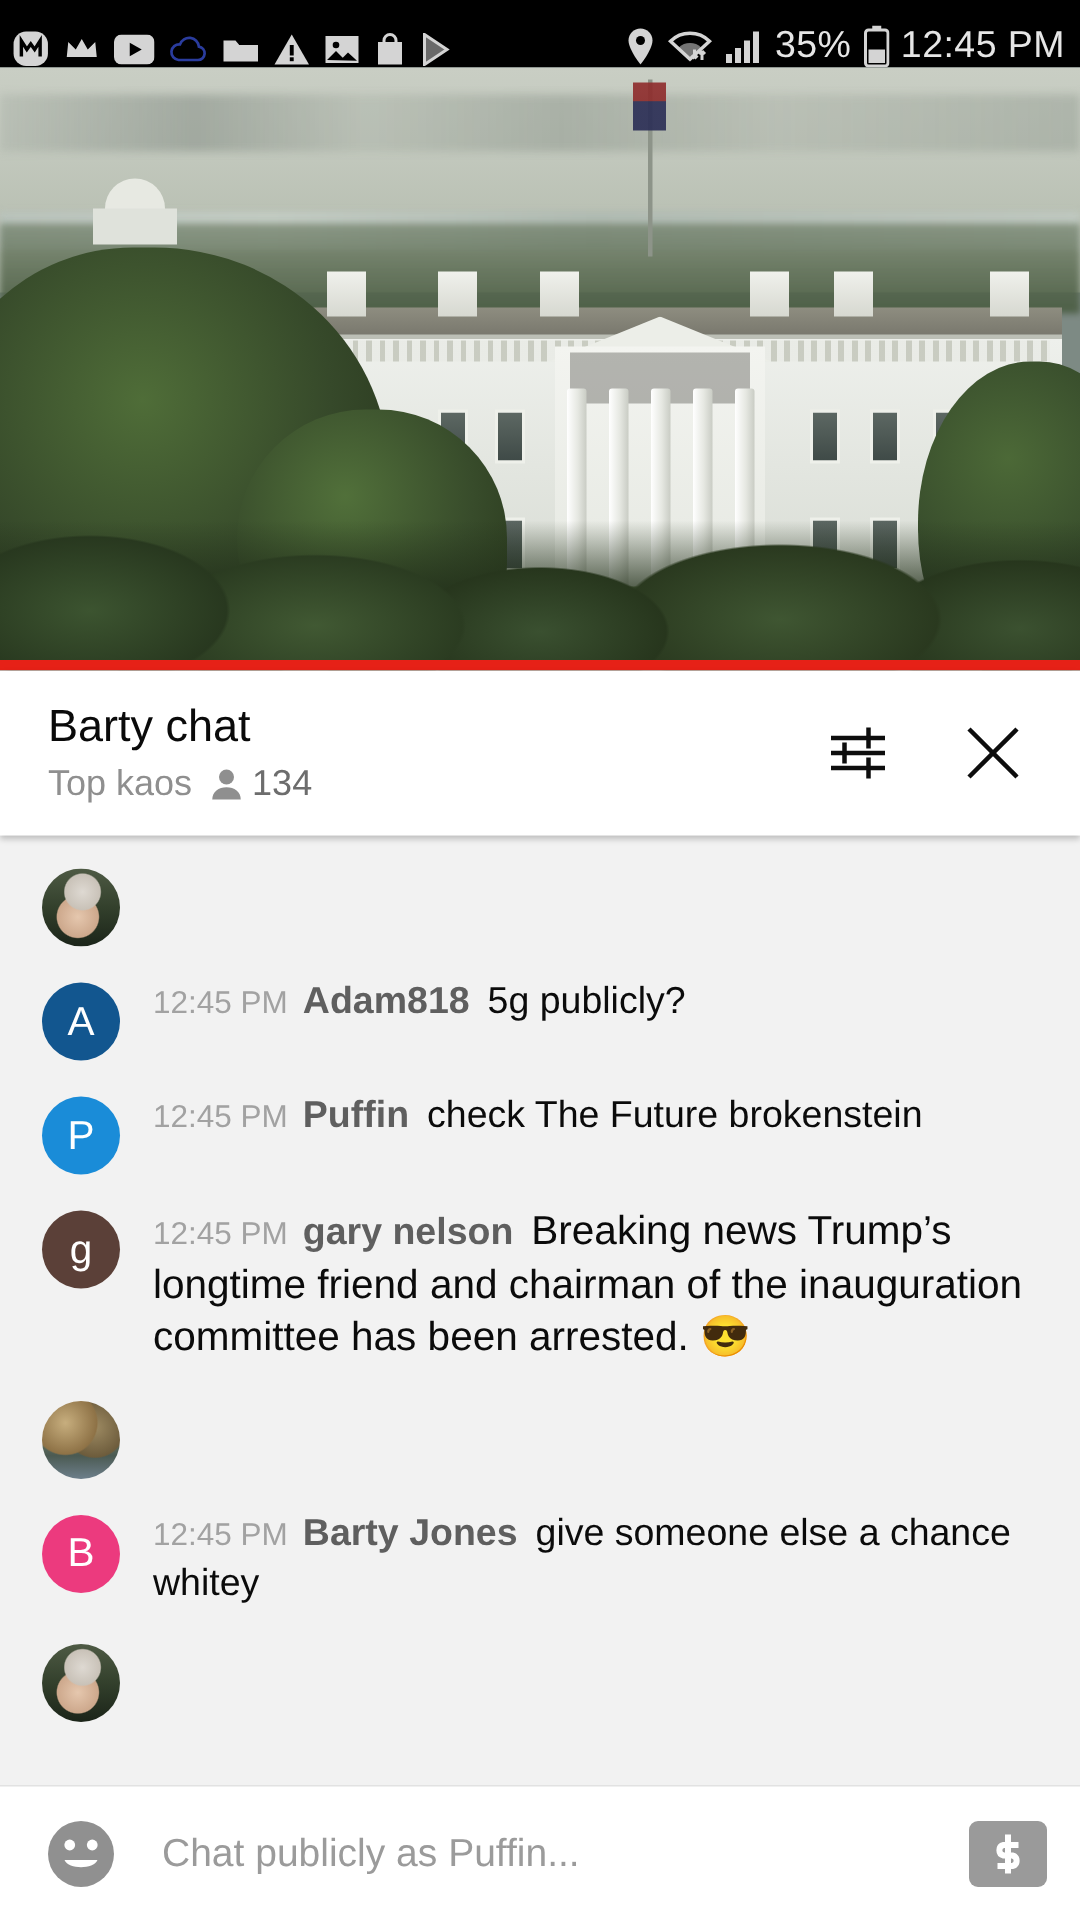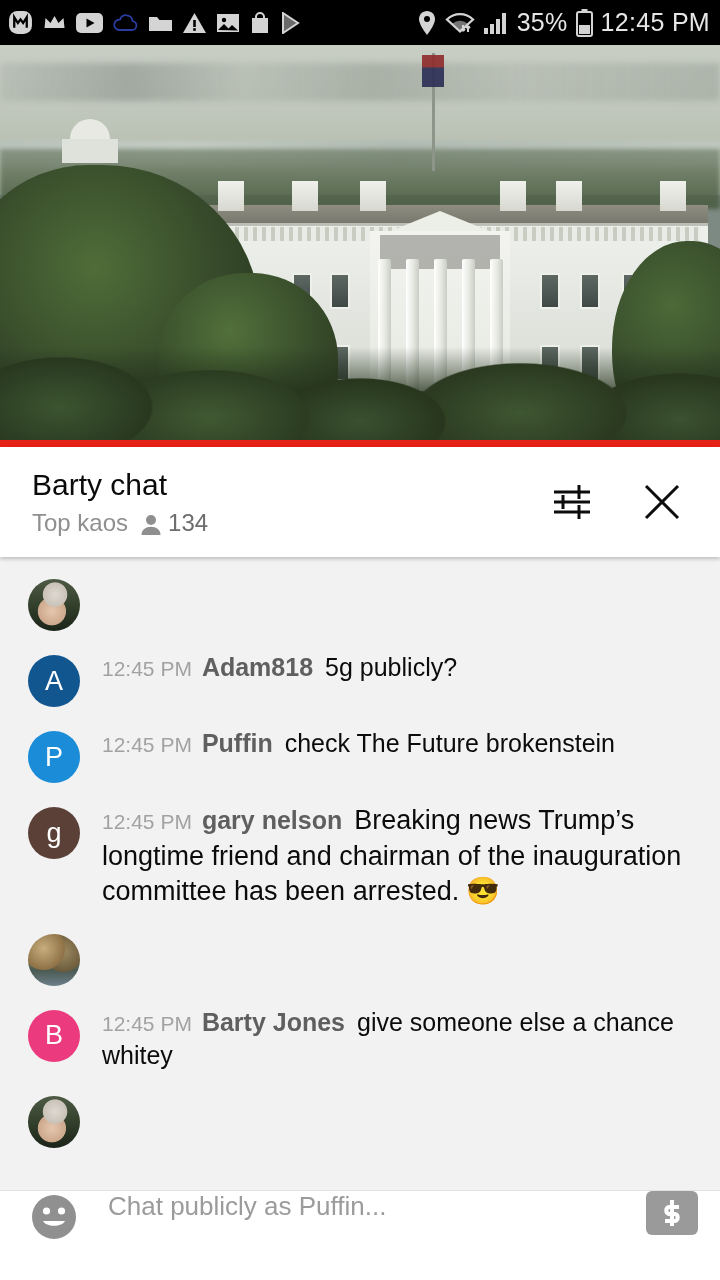--- a/index.html
+++ b/index.html
@@ -5,21 +5,21 @@
   * { margin:0; padding:0; box-sizing:border-box; }
   html, body {
     width:720px; height:1280px;
     font-family:"Liberation Sans", sans-serif;
     background:#ffffff; overflow:hidden;
   }
   #app { position:relative; width:720px; height:1280px; }
 
   
   .statusbar{
-    height:45px; background:#000; display:flex; align-items:center;
+    height:45px; background:#000; display:flex; align-items:flex-end;
     padding:0 10px 0 8px; color:#d4d4d4;
   }
   .sb-left{ display:flex; align-items:center; gap:9px; flex:0 0 auto; }
   .sb-spacer{ flex:1 1 auto; }
   .sb-right{ display:flex; align-items:center; gap:8px; flex:0 0 auto; }
   .sb-icon{ display:block; }
   .sb-text{ font-size:25px; color:#e6e6e6; letter-spacing:.3px; font-weight:400; }
 
   
   .video{
@@ -159,21 +159,21 @@
   .chat-header{
     position:relative; height:110px; background:#fff;
     display:flex; align-items:center; padding:0 22px 0 32px;
     box-shadow:0 2px 4px rgba(0,0,0,.22);
     z-index:3;
   }
   .ch-texts{ flex:1 1 auto; }
   .ch-title{ font-size:30px; color:#0a0a0a; line-height:1.18; font-weight:400; }
   .ch-sub{ display:flex; align-items:center; gap:12px; margin-top:7px; }
   .ch-subtext{ font-size:24px; color:#8f8f8f; font-weight:400; }
-  .ch-count{ display:flex; align-items:flex-end; gap:6px; }
+  .ch-count{ display:flex; align-items:center; gap:6px; }
   .ch-counttext{ font-size:24px; color:#6d6d6d; font-weight:400; }
   .ch-actions{ display:flex; align-items:center; gap:38px; padding-right:10px; }
   .icon-btn{ width:52px; height:52px; display:flex; align-items:center; justify-content:center; cursor:pointer; }
 
   
   .chat-list{
     position:relative; background:#f2f2f2;
     height:633px; overflow:hidden; padding:8px 0 0 0;
   }
   .msg{
@@ -205,21 +205,21 @@
   }
   .m-time{ color:#a2a2a2; font-size:21px; }
   .m-author{ color:#5f5f5f; font-weight:bold; padding-left:10px; }
   .m-text{ padding-left:12px; }
   .emoji{ font-size:27px; }
 
   
   .chat-input{
     position:absolute; left:0; bottom:0; width:720px; height:90px;
     background:#fff; border-top:1px solid #e2e2e2;
-    display:flex; padding:0 22px 0 28px; gap:18px;
+    display:flex; align-items:center; padding:0 22px 0 28px; gap:18px;
   }
   .emoji-btn{ flex:0 0 auto; width:52px; height:52px; cursor:pointer; }
   .input-field{
     flex:1 1 auto; font-size:26px; color:#9b9b9b; padding-left:10px;
     white-space:nowrap; overflow:hidden; cursor:text;
   }
   .superchat-btn{
     flex:0 0 auto; width:52px; height:44px; border-radius:6px;
     background:#9a9a9a; display:flex; align-items:center; justify-content:center;
     cursor:pointer;

